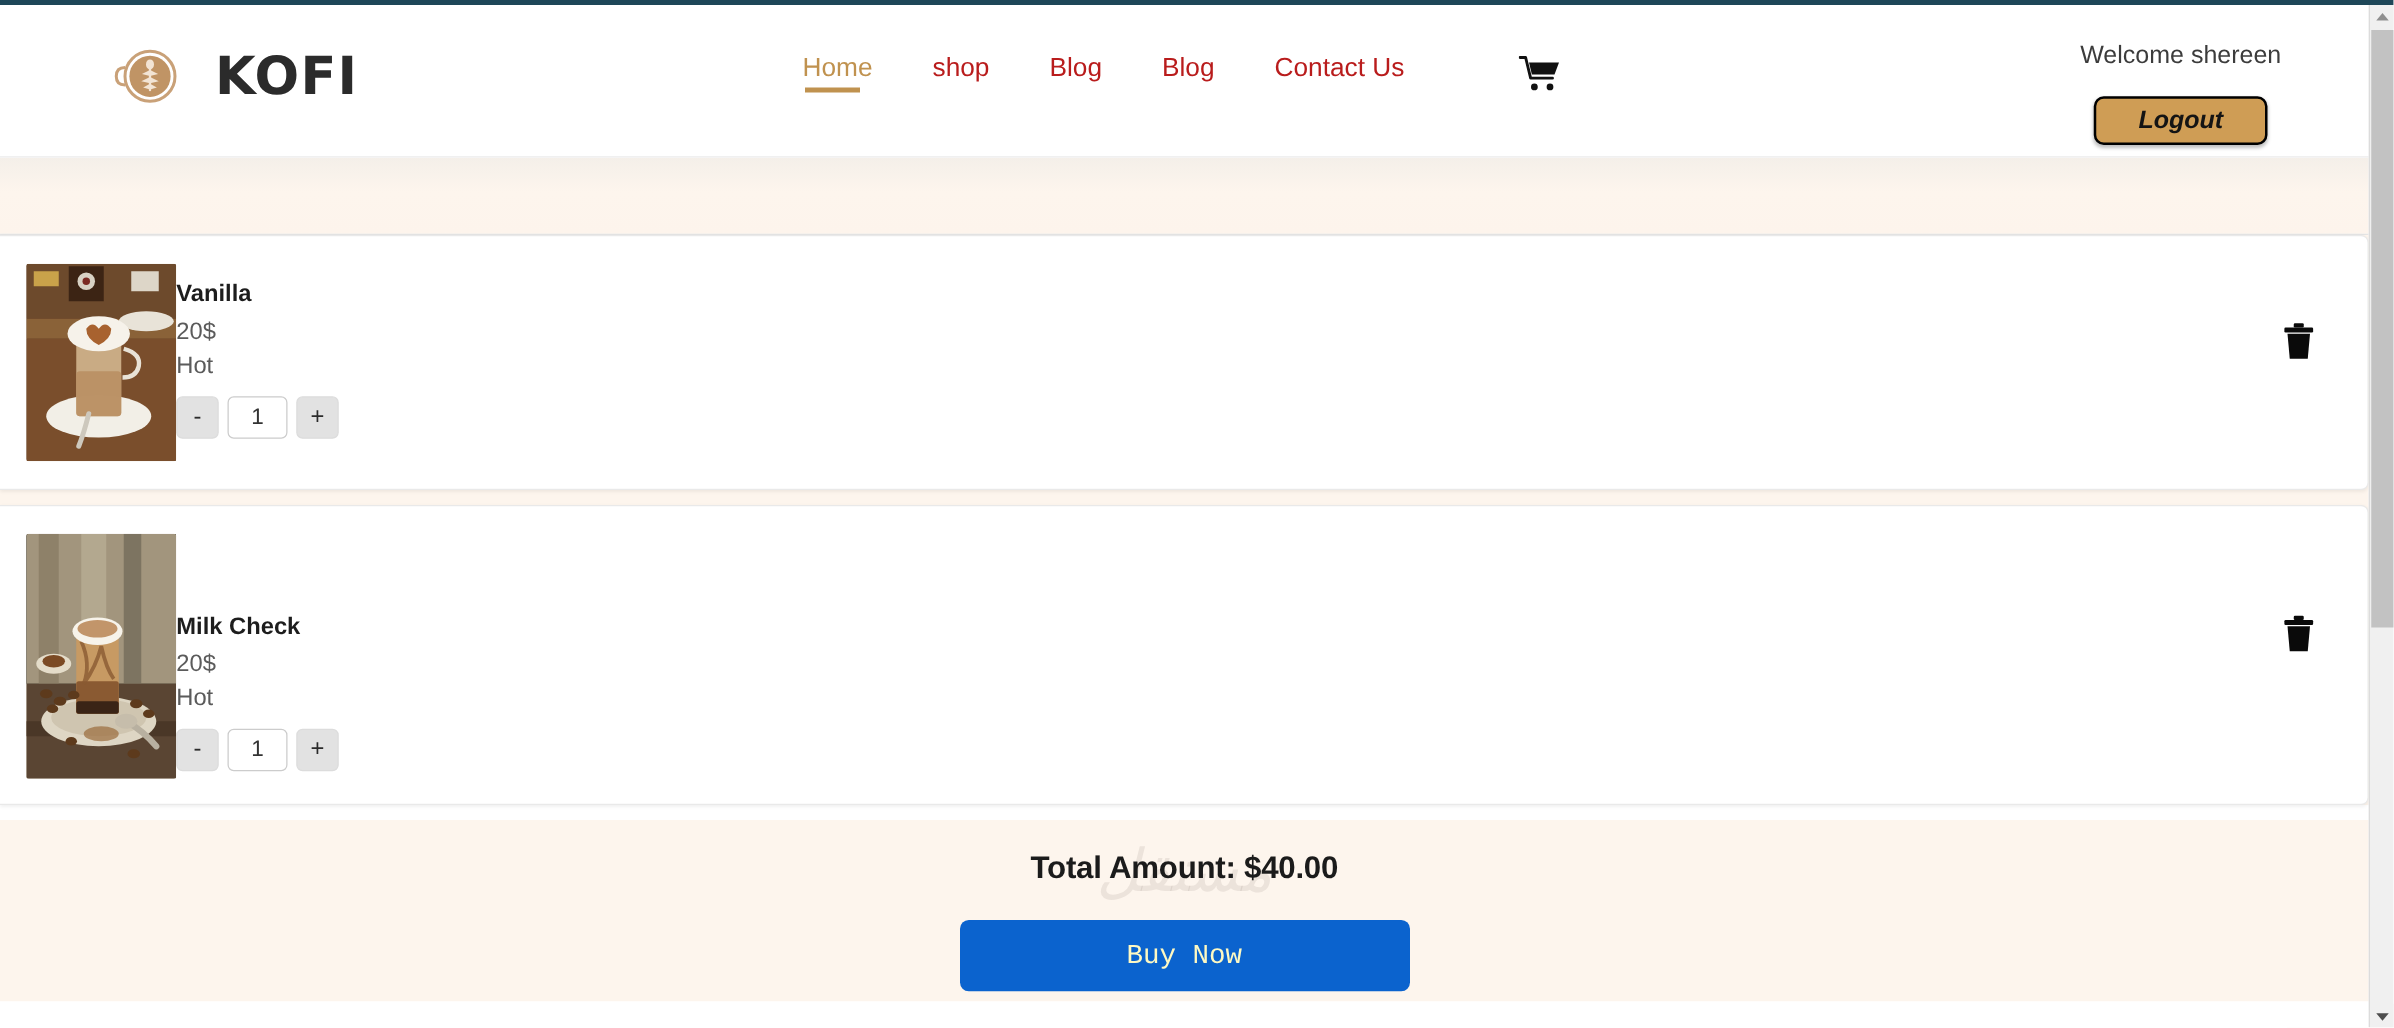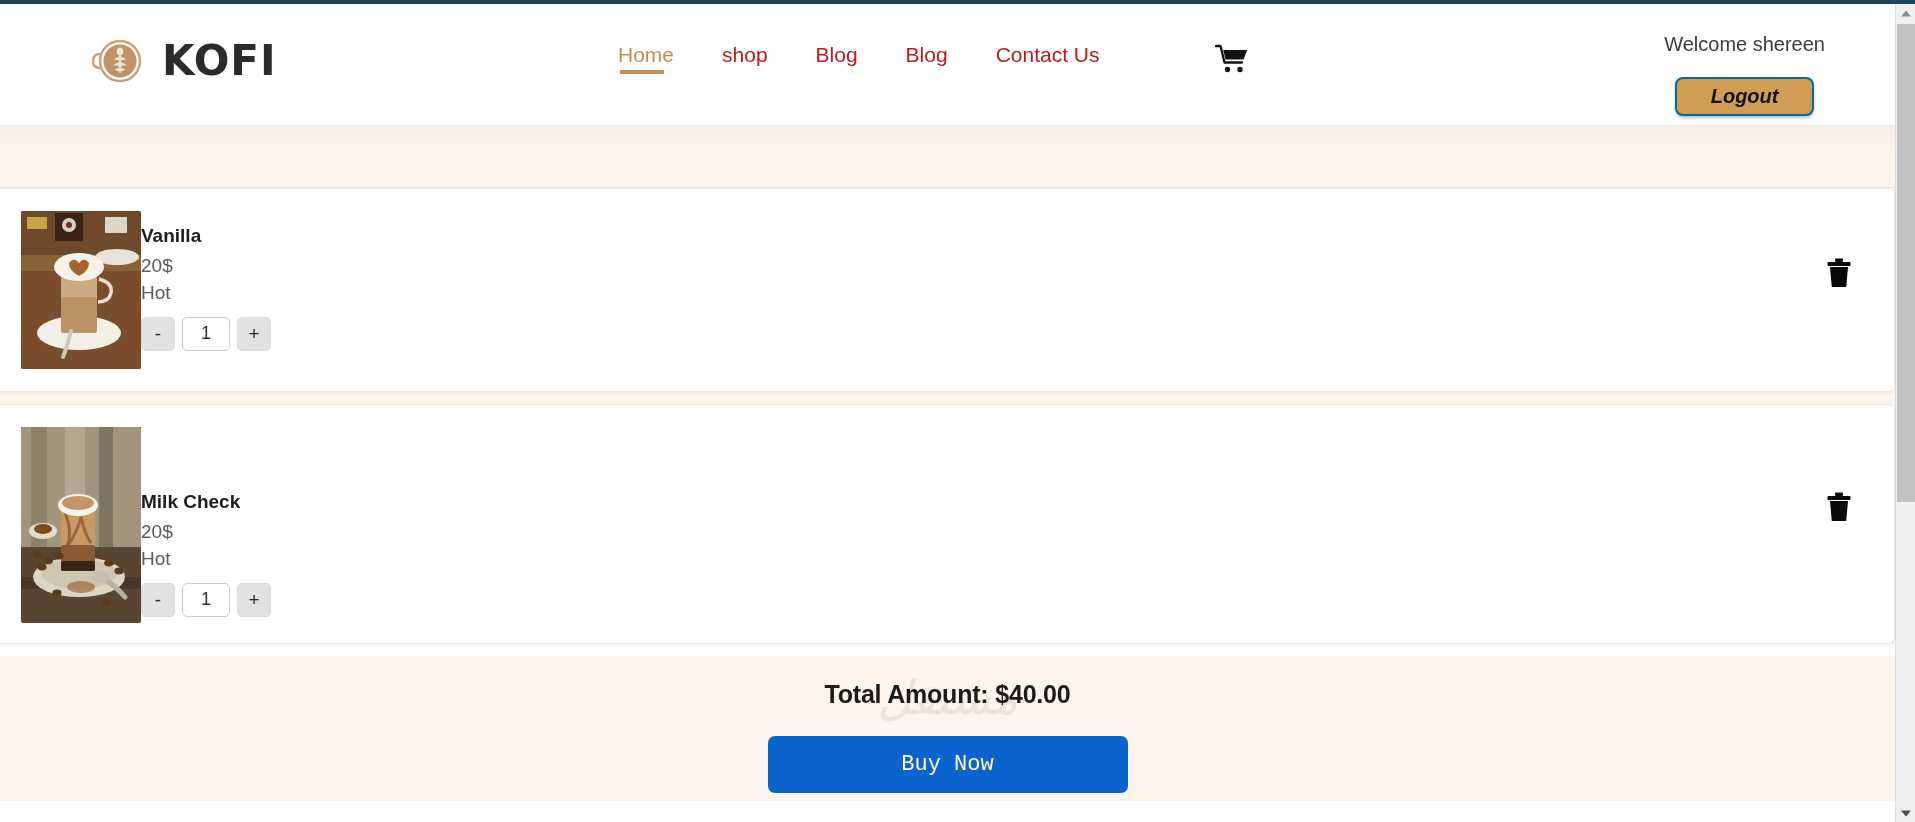--- a/index.html
+++ b/index.html
@@ -48,39 +48,39 @@
     align-items: flex-start;
     border-bottom: 1px solid #ececec;
   }
 
   .brand {
     position: absolute;
     left: 90px;
     top: 28px;
     display: flex;
     align-items: center;
-    gap: 14px;
+    gap: 24px;
   }
   .brand-mark {
     position: relative;
     width: 58px;
     height: 58px;
   }
   .brand-word {
     font-size: 42px;
     font-weight: 700;
     letter-spacing: 1px;
     color: #2b2b2b;
     line-height: 1;
     font-family: "DejaVu Sans", sans-serif;
   }
 
   .main-nav {
     position: absolute;
-    left: 618px;
+    left: 642px;
     top: 40px;
     display: flex;
     align-items: center;
     gap: 48px;
   }
   .nav-link {
     font-size: 21px;
     color: #b91c1c;
     text-decoration: none;
     line-height: 1;
@@ -123,21 +123,21 @@
     gap: 21px;
   }
   .welcome-text {
     font-size: 20px;
     color: #3c3c3c;
     line-height: 1.2;
     white-space: nowrap;
   }
   .logout-btn {
     background: #cf9d55;
-    border: 2px solid #0369a1;
+    border: 2px solid #000000;
     border-radius: 8px;
     padding: 6px 34px;
     font-size: 20px;
     font-weight: 700;
     font-style: italic;
     color: #141414;
     cursor: pointer;
     font-family: "Liberation Sans", sans-serif;
     box-shadow: 0 2px 3px rgba(0,0,0,0.25);
   }

